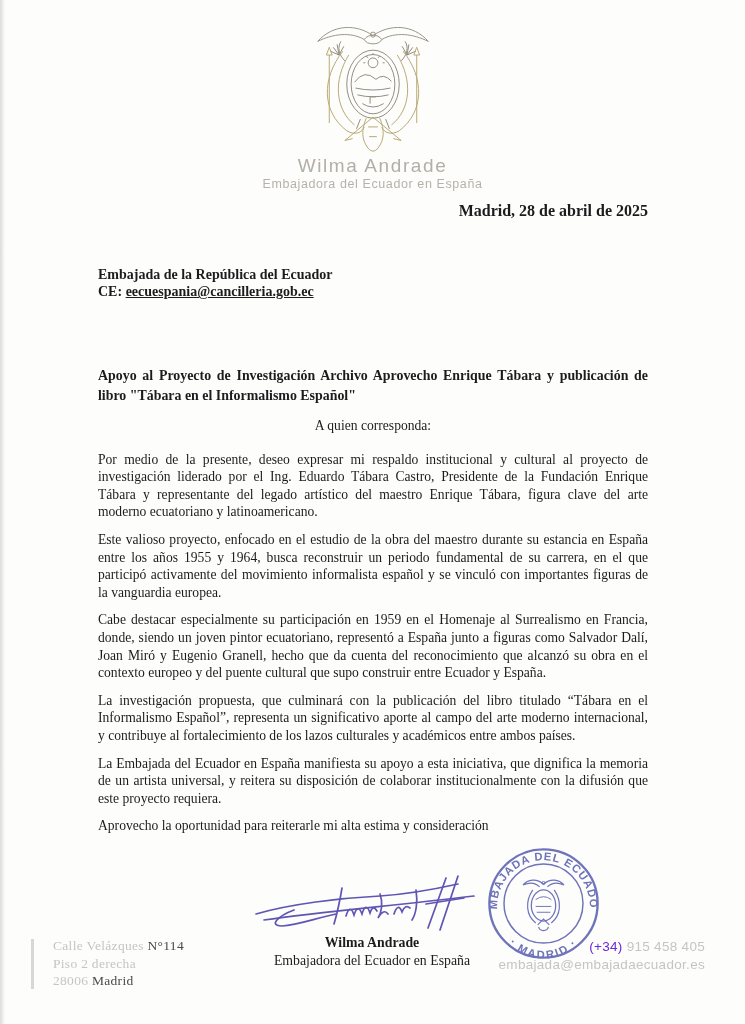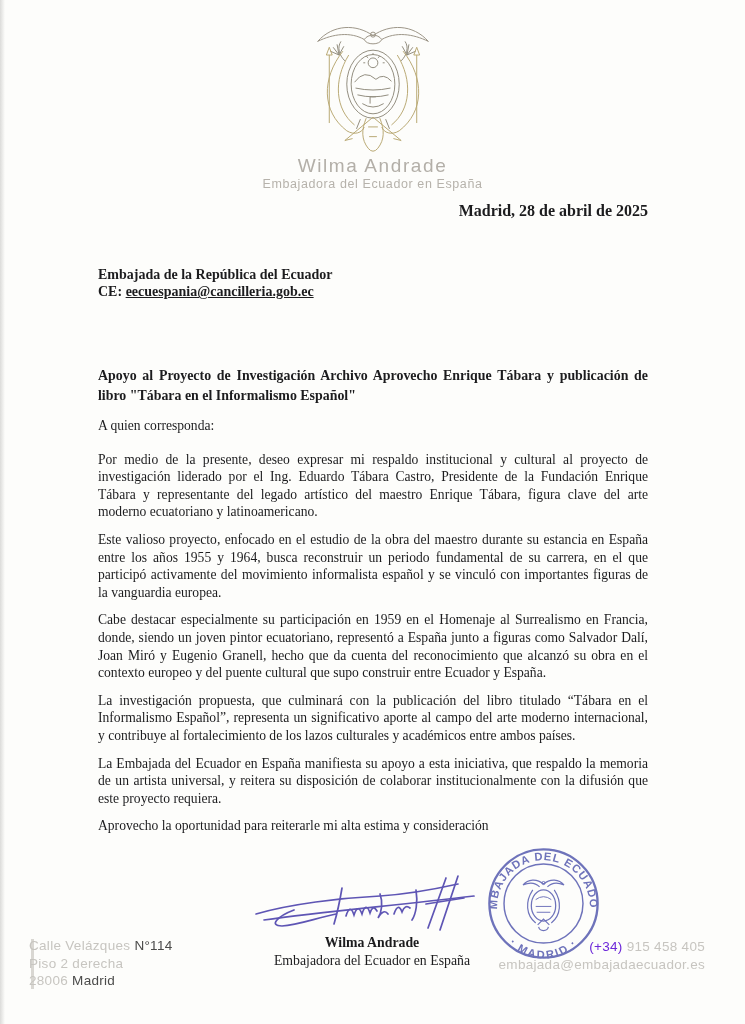--- a/index.html
+++ b/index.html
@@ -27,36 +27,36 @@
     font-size:12.5px;letter-spacing:.6px;color:#b6b2ab;
   }
   
   .content{position:absolute;left:98px;width:550px;}
   .date{top:202px;text-align:right;font-weight:bold;font-size:16px;}
   .sender{top:266px;font-weight:bold;font-size:14px;line-height:17.4px;}
   .sender .email{text-decoration:underline;}
   .subject{top:366px;font-weight:bold;font-size:13.9px;line-height:20px;text-align:justify;}
   .bodytext{top:417px;font-size:13.6px;line-height:17.6px;text-align:justify;}
   .bodytext p{margin:0 0 10px 0;}
-  .bodytext .salutation{margin-bottom:16px;text-align:left;}
+  .bodytext .salutation{margin-bottom:16px;text-align:center;}
   .bodytext .closing{margin-bottom:0;text-align:left;}
   
   .sig-svg{position:absolute;left:250px;top:870px;width:232px;height:68px;}
   .sig-block{
     position:absolute;left:247px;top:934px;width:250px;text-align:center;
     font-size:13.8px;line-height:18px;
   }
   .sig-name{font-weight:bold;}
   
   .stamp{position:absolute;left:485px;top:845px;width:117px;height:117px;opacity:.88;}
   
   .foot-bar{position:absolute;left:31px;top:939px;width:3px;height:50px;background:#d9d7d2;}
   .foot-left{
-    position:absolute;left:29px;top:937px;width:220px;
-    font-family:Liberation Sans, sans-serif;font-size:13.5px;line-height:17.5px;
+    position:absolute;left:53px;top:937px;width:220px;
+    font-family:Liberation Serif, serif;font-size:13.5px;line-height:17.5px;
     color:#c7c5c0;letter-spacing:.3px;
   }
   .foot-left .dk{color:#4b4b4a;}
   .foot-right{
     position:absolute;right:40px;top:938px;width:300px;text-align:right;
     font-family:"Liberation Sans", sans-serif;font-size:13.5px;line-height:17.5px;
     color:#c7c5c0;letter-spacing:.3px;
   }
   .foot-right .dk{color:#6d28d9;}
 </style>
@@ -117,21 +117,21 @@
 </div>
 
 <div class="content subject">Apoyo al Proyecto de Investigación Archivo Aprovecho Enrique Tábara y publicación de libro "Tábara en el Informalismo Español"</div>
 
 <div class="content bodytext">
   <p class="salutation">A quien corresponda:</p>
   <p>Por medio de la presente, deseo expresar mi respaldo institucional y cultural al proyecto de investigación liderado por el Ing. Eduardo Tábara Castro, Presidente de la Fundación Enrique Tábara y representante del legado artístico del maestro Enrique Tábara, figura clave del arte moderno ecuatoriano y latinoamericano.</p>
   <p>Este valioso proyecto, enfocado en el estudio de la obra del maestro durante su estancia en España entre los años 1955 y 1964, busca reconstruir un periodo fundamental de su carrera, en el que participó activamente del movimiento informalista español y se vinculó con importantes figuras de la vanguardia europea.</p>
   <p>Cabe destacar especialmente su participación en 1959 en el Homenaje al Surrealismo en Francia, donde, siendo un joven pintor ecuatoriano, representó a España junto a figuras como Salvador Dalí, Joan Miró y Eugenio Granell, hecho que da cuenta del reconocimiento que alcanzó su obra en el contexto europeo y del puente cultural que supo construir entre Ecuador y España.</p>
   <p>La investigación propuesta, que culminará con la publicación del libro titulado “Tábara en el Informalismo Español”, representa un significativo aporte al campo del arte moderno internacional, y contribuye al fortalecimiento de los lazos culturales y académicos entre ambos países.</p>
-  <p>La Embajada del Ecuador en España manifiesta su apoyo a esta iniciativa, que respaldo la memoria de un artista universal, y reitera su disposición de colaborar institucionalmente con la difusión que este proyecto requiera.</p>
+  <p>La Embajada del Ecuador en España manifiesta su apoyo a esta iniciativa, que dignifica la memoria de un artista universal, y reitera su disposición de colaborar institucionalmente con la difusión que este proyecto requiera.</p>
   <p class="closing">Aprovecho la oportunidad para reiterarle mi alta estima y consideración</p>
 </div>
 
 <svg class="sig-svg" viewBox="0 0 232 68" aria-hidden="true">
   <g fill="none" stroke="#5e55b4" stroke-width="1.7" stroke-linecap="round">
     <path d="M6,44 C40,34 90,28 130,26 C160,24 190,18 208,14"></path>
     <path d="M14,50 C70,42 140,36 224,26"></path>
     <path d="M44,40 C28,46 18,56 32,56 C48,55 66,48 86,44"></path>
     <path d="M92,18 C90,30 87,44 84,54"></path>
     <path d="M96,46 q4,-13 8,-1 q4,-12 8,-1 q4,-13 8,-1 q3,-9 7,-2"></path>

